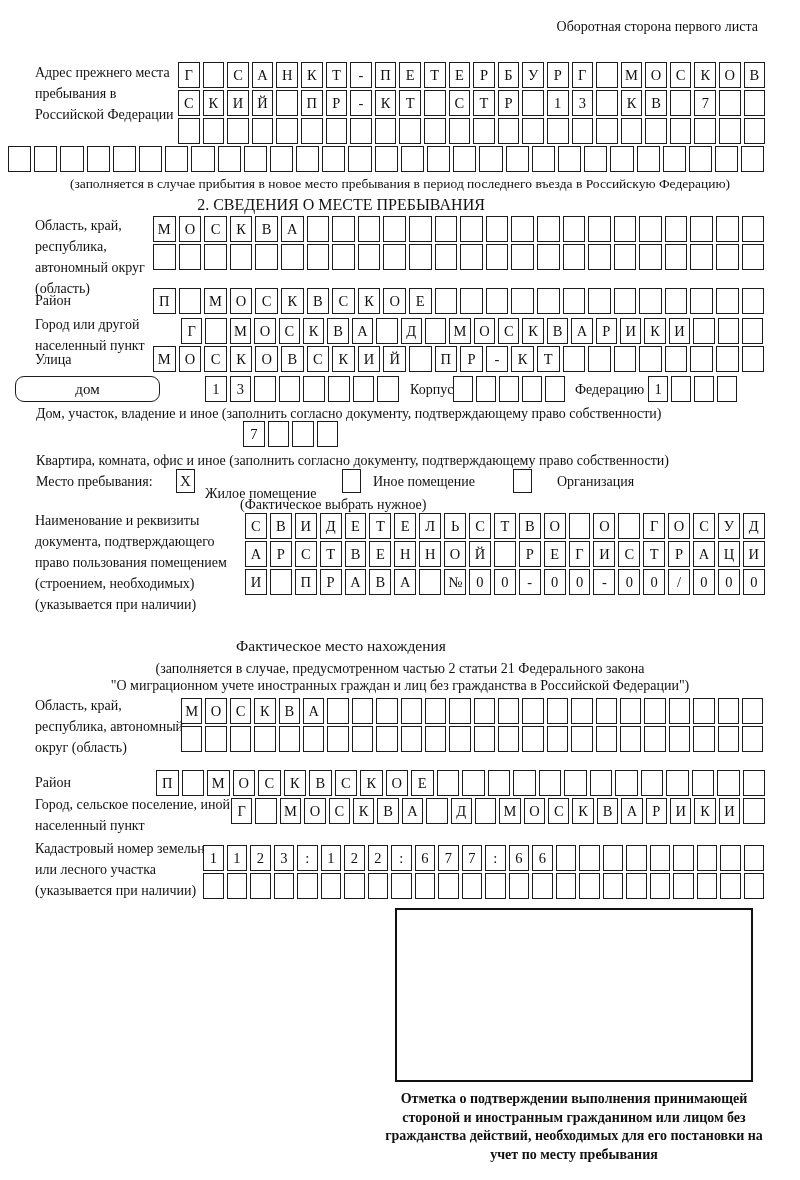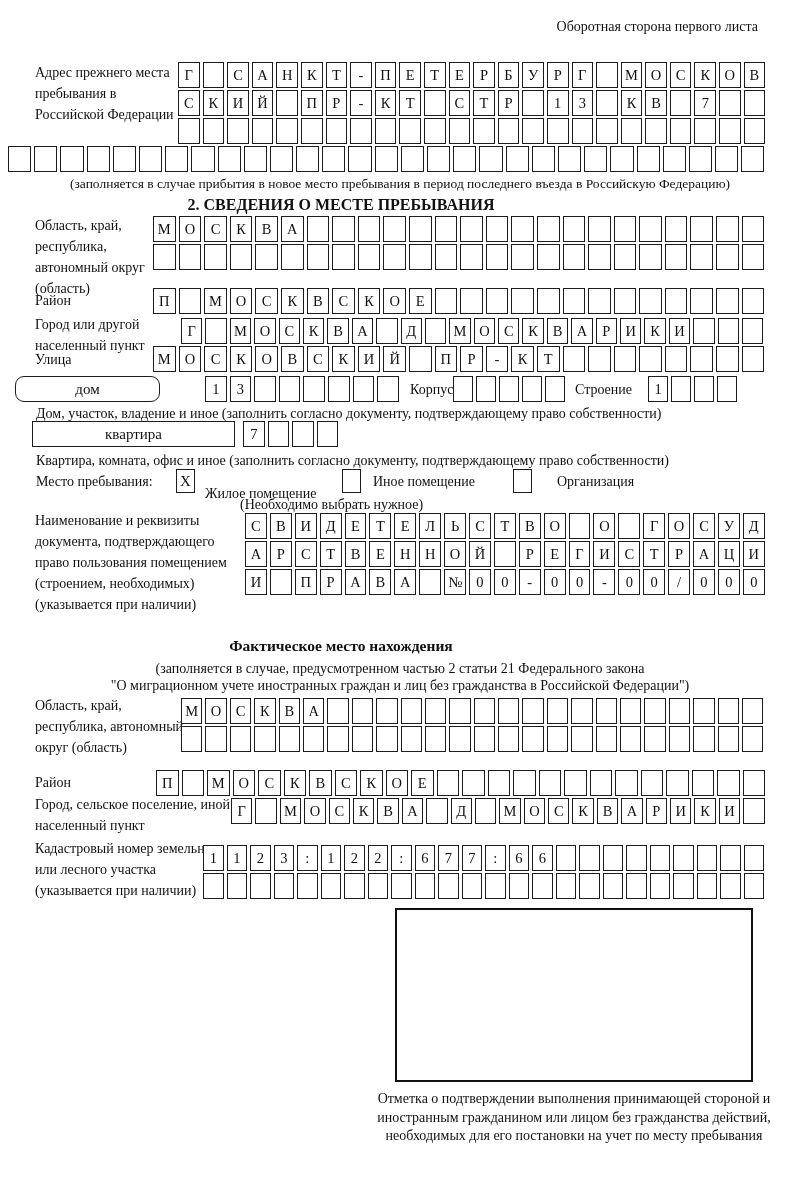--- a/index.html
+++ b/index.html
@@ -4,21 +4,21 @@
 <style>
   html,body{margin:0;padding:0;background:#fff;}
   #page{
     position:relative;width:800px;height:1180px;background:#fff;
     font-family:"Liberation Serif","DejaVu Serif",serif;color:#111;
     overflow:hidden;
   }
   .lbl{position:absolute;font-size:14px;line-height:21px;}
   .note{position:absolute;font-size:13.5px;line-height:17px;}
   .ctr{left:0;width:800px;text-align:center;}
-  .ttl{position:absolute;left:0;width:682px;text-align:center;font-weight:bold;font-size:16px;}
+  .ttl{position:absolute;left:0;width:682px;text-align:center;font-weight:normal;font-size:16px;}
   .cellrow{position:absolute;display:flex;gap:3px;}
   .cellrow .cell{
     width:var(--cw,21.6px);height:26px;box-sizing:border-box;
     border:1.8px solid #1c1c1c;display:flex;align-items:center;justify-content:center;
     font-size:14.5px;background:#fff;
   }
   .widebox{
     position:absolute;height:26px;box-sizing:border-box;border:1.8px solid #1c1c1c;
     display:flex;align-items:center;justify-content:center;font-size:15px;background:#fff;
   }
@@ -299,46 +299,45 @@
       <span class="cell"></span>
     </div>
   <div class="lbl" style="left:396px;top:379px;margin-left:14px;">Корпус</div>
   <div class="cellrow" style="left:453px;top:376px;--cw:20px;">
       <span class="cell"></span>
       <span class="cell"></span>
       <span class="cell"></span>
       <span class="cell"></span>
       <span class="cell"></span>
     </div>
-  <div class="lbl" style="left:575px;top:379px;">Строение</div>
+  <div class="lbl" style="left:575px;top:379px;">Федерацию</div>
   <div class="cellrow" style="left:648px;top:376px;--cw:20px;">
       <span class="cell">1</span>
       <span class="cell"></span>
       <span class="cell"></span>
       <span class="cell"></span>
     </div>
   <div class="note" style="left:36px;top:405px;font-size:14px;">Дом, участок, владение и иное (заполнить согласно документу, подтверждающему право собственности)</div>
 
-  <div class="widebox" style="left:32px;top:421px;width:203px;">квартира</div>
   <div class="cellrow" style="left:243px;top:421px;--cw:21.6px;">
       <span class="cell">7</span>
       <span class="cell"></span>
       <span class="cell"></span>
       <span class="cell"></span>
     </div>
   <div class="note" style="left:36px;top:452px;font-size:14px;">Квартира, комната, офис и иное (заполнить согласно документу, подтверждающему право собственности)</div>
 
   <div class="lbl" style="left:36px;top:471px;">Место пребывания:</div>
   <div class="cb" style="left:176px;top:469px;">X</div>
   <div class="lbl" style="left:205px;top:471px;margin-top:12px;">Жилое помещение</div>
   <div class="cb" style="left:342px;top:469px;"></div>
   <div class="lbl" style="left:373px;top:471px;">Иное помещение</div>
   <div class="cb" style="left:513px;top:469px;"></div>
   <div class="lbl" style="left:557px;top:471px;">Организация</div>
-  <div class="note" style="left:240px;top:496px;font-size:14px;">(Необходимо выбрать нужное)</div>
+  <div class="note" style="left:240px;top:496px;font-size:14px;">(Фактическое выбрать нужное)</div>
 
   <div class="lbl" style="left:35px;top:510px;width:215px;">Наименование и реквизиты документа, подтверждающего право пользования помещением (строением, необходимых) (указывается при наличии)</div>
   <div class="cellrow" style="left:245px;top:513px;--cw:21.9px;">
       <span class="cell">С</span>
       <span class="cell">В</span>
       <span class="cell">И</span>
       <span class="cell">Д</span>
       <span class="cell">Е</span>
       <span class="cell">Т</span>
       <span class="cell">Е</span>
@@ -564,15 +563,15 @@
       <span class="cell"></span>
       <span class="cell"></span>
       <span class="cell"></span>
       <span class="cell"></span>
       <span class="cell"></span>
       <span class="cell"></span>
       <span class="cell"></span>
     </div>
 
   <div class="stamp" style="left:395px;top:908px;width:358px;height:174px;"></div>
-  <div class="note" style="left:373px;top:1090px;width:402px;text-align:center;font-size:14px;line-height:18.5px;">Отметка о подтверждении выполнения принимающей стороной и иностранным гражданином или лицом без гражданства действий, необходимых для его постановки на учет по месту пребывания</div>
+  <div class="note" style="left:373px;top:1090px;width:402px;text-align:center;font-size:14px;line-height:18.5px;font-weight:bold;">Отметка о подтверждении выполнения принимающей стороной и иностранным гражданином или лицом без гражданства действий, необходимых для его постановки на учет по месту пребывания</div>
 
 </div>
 
 </body></html>

